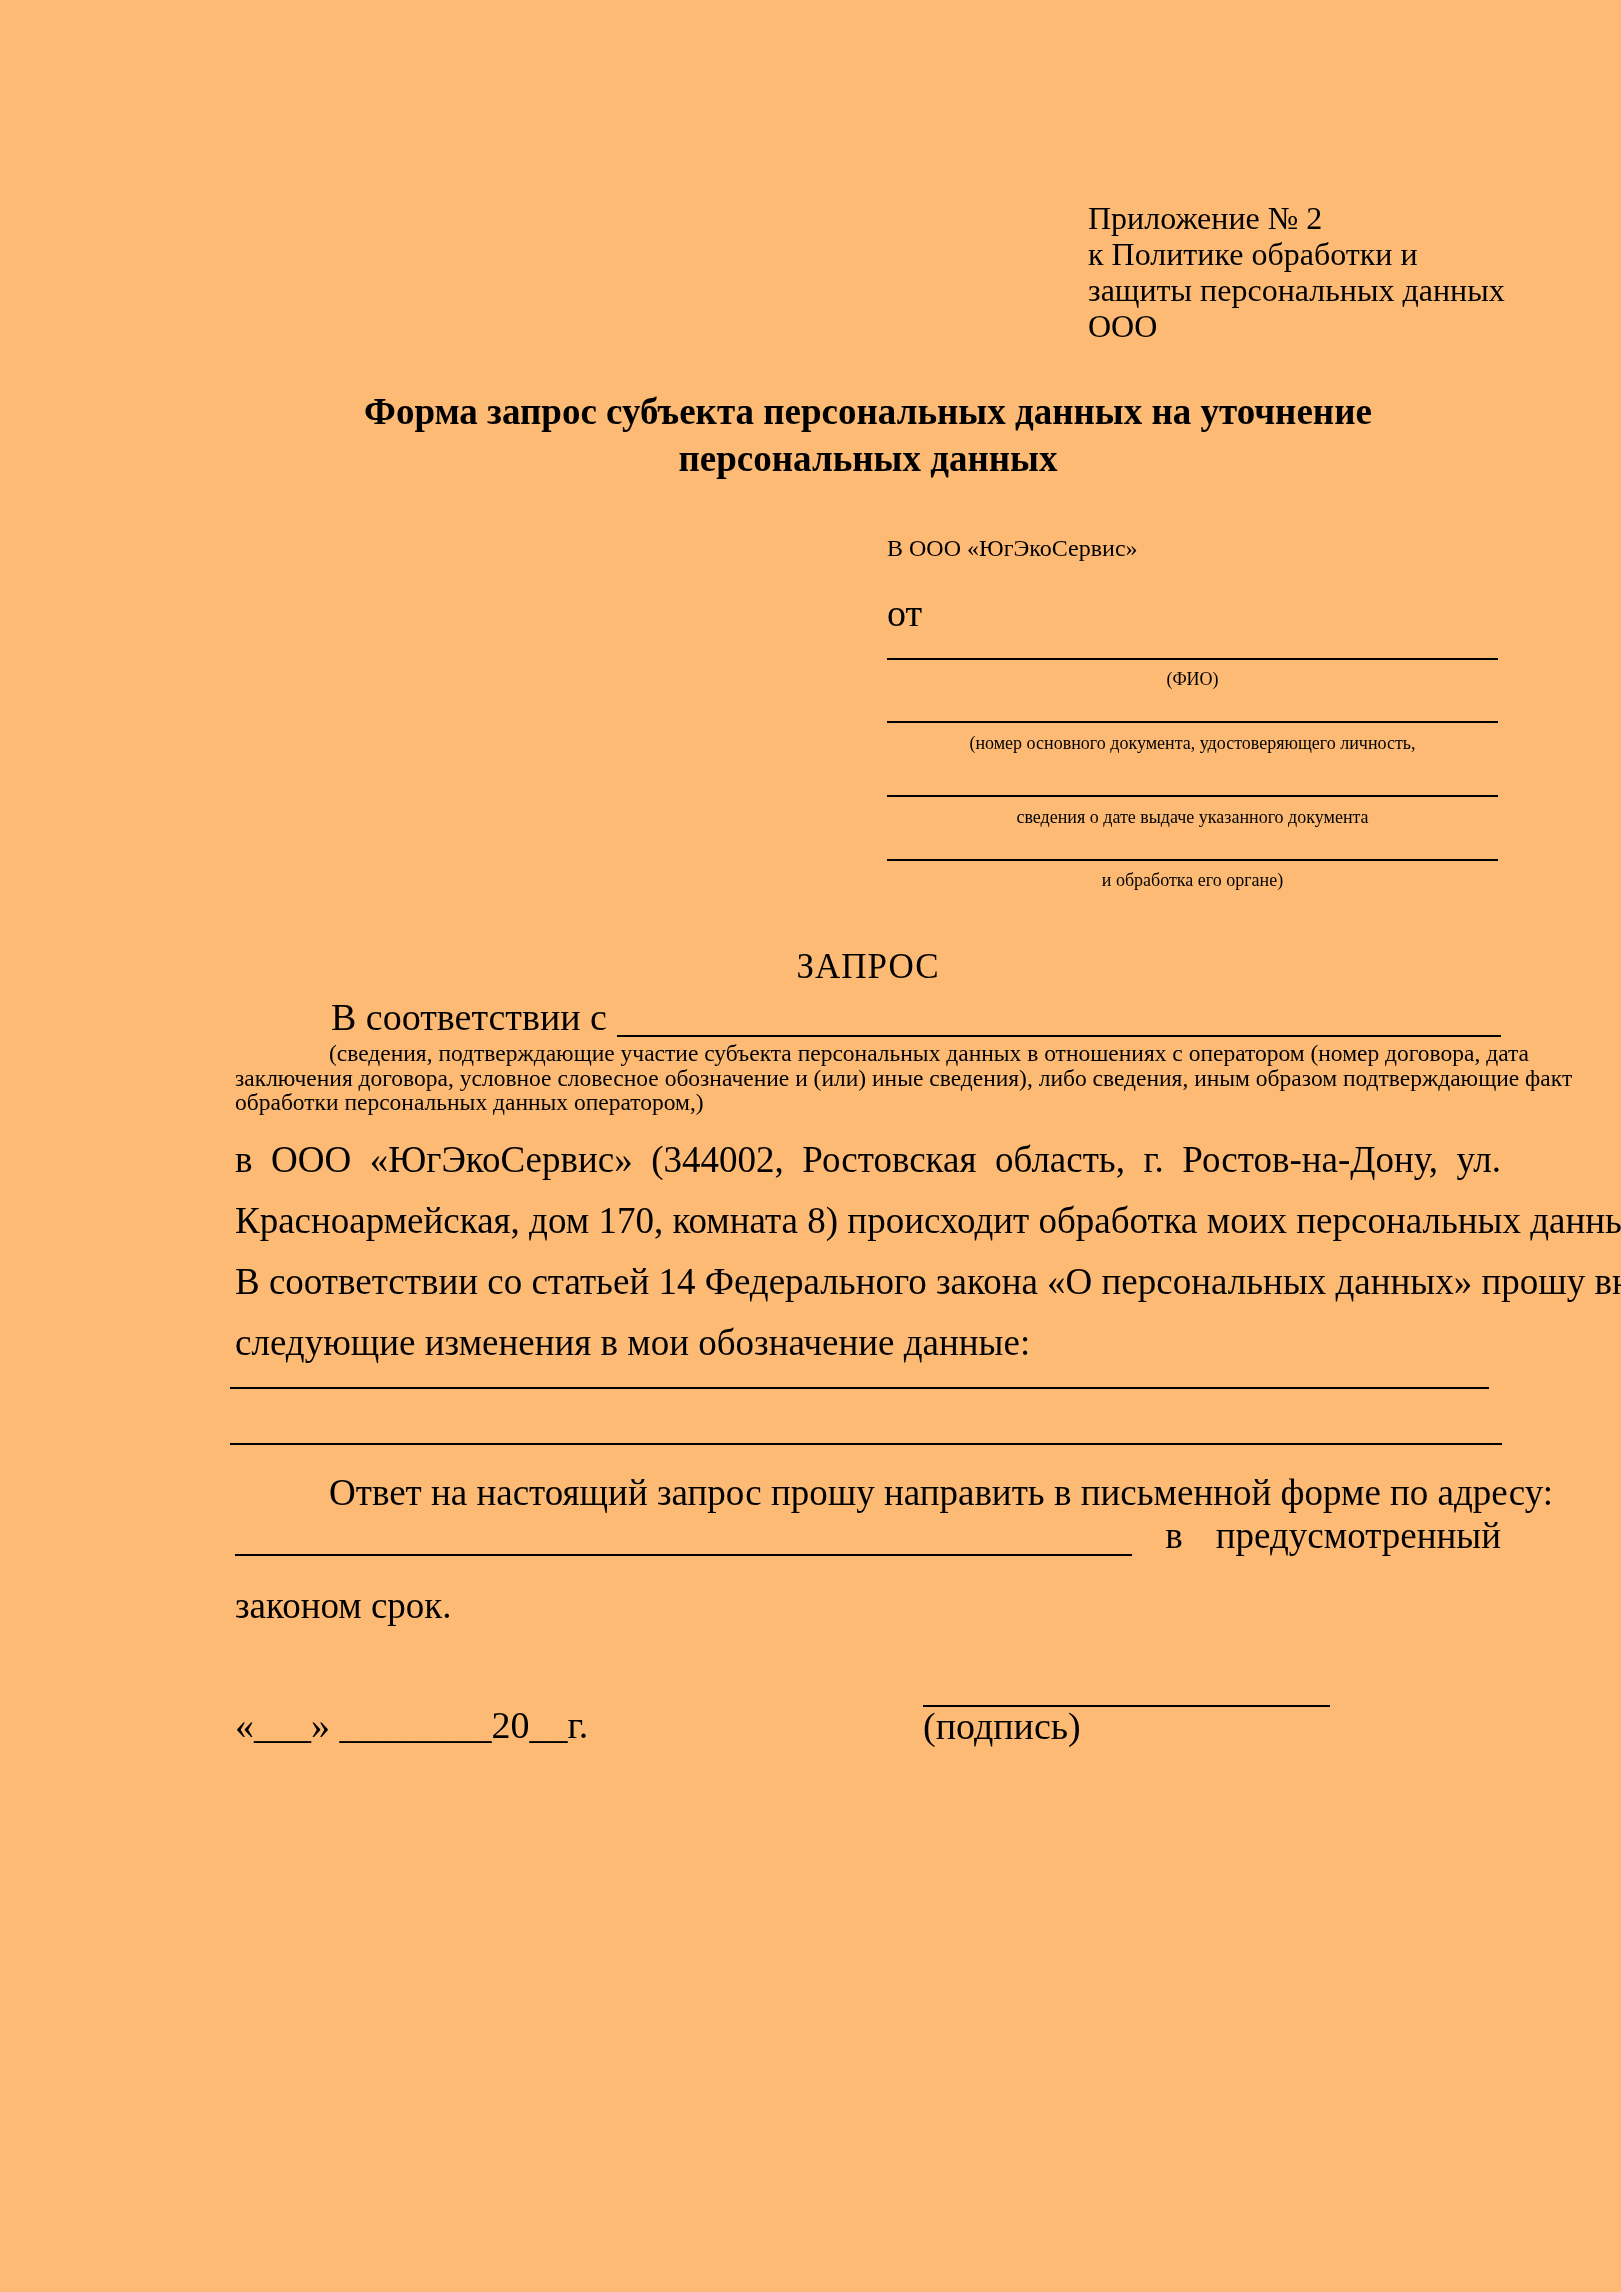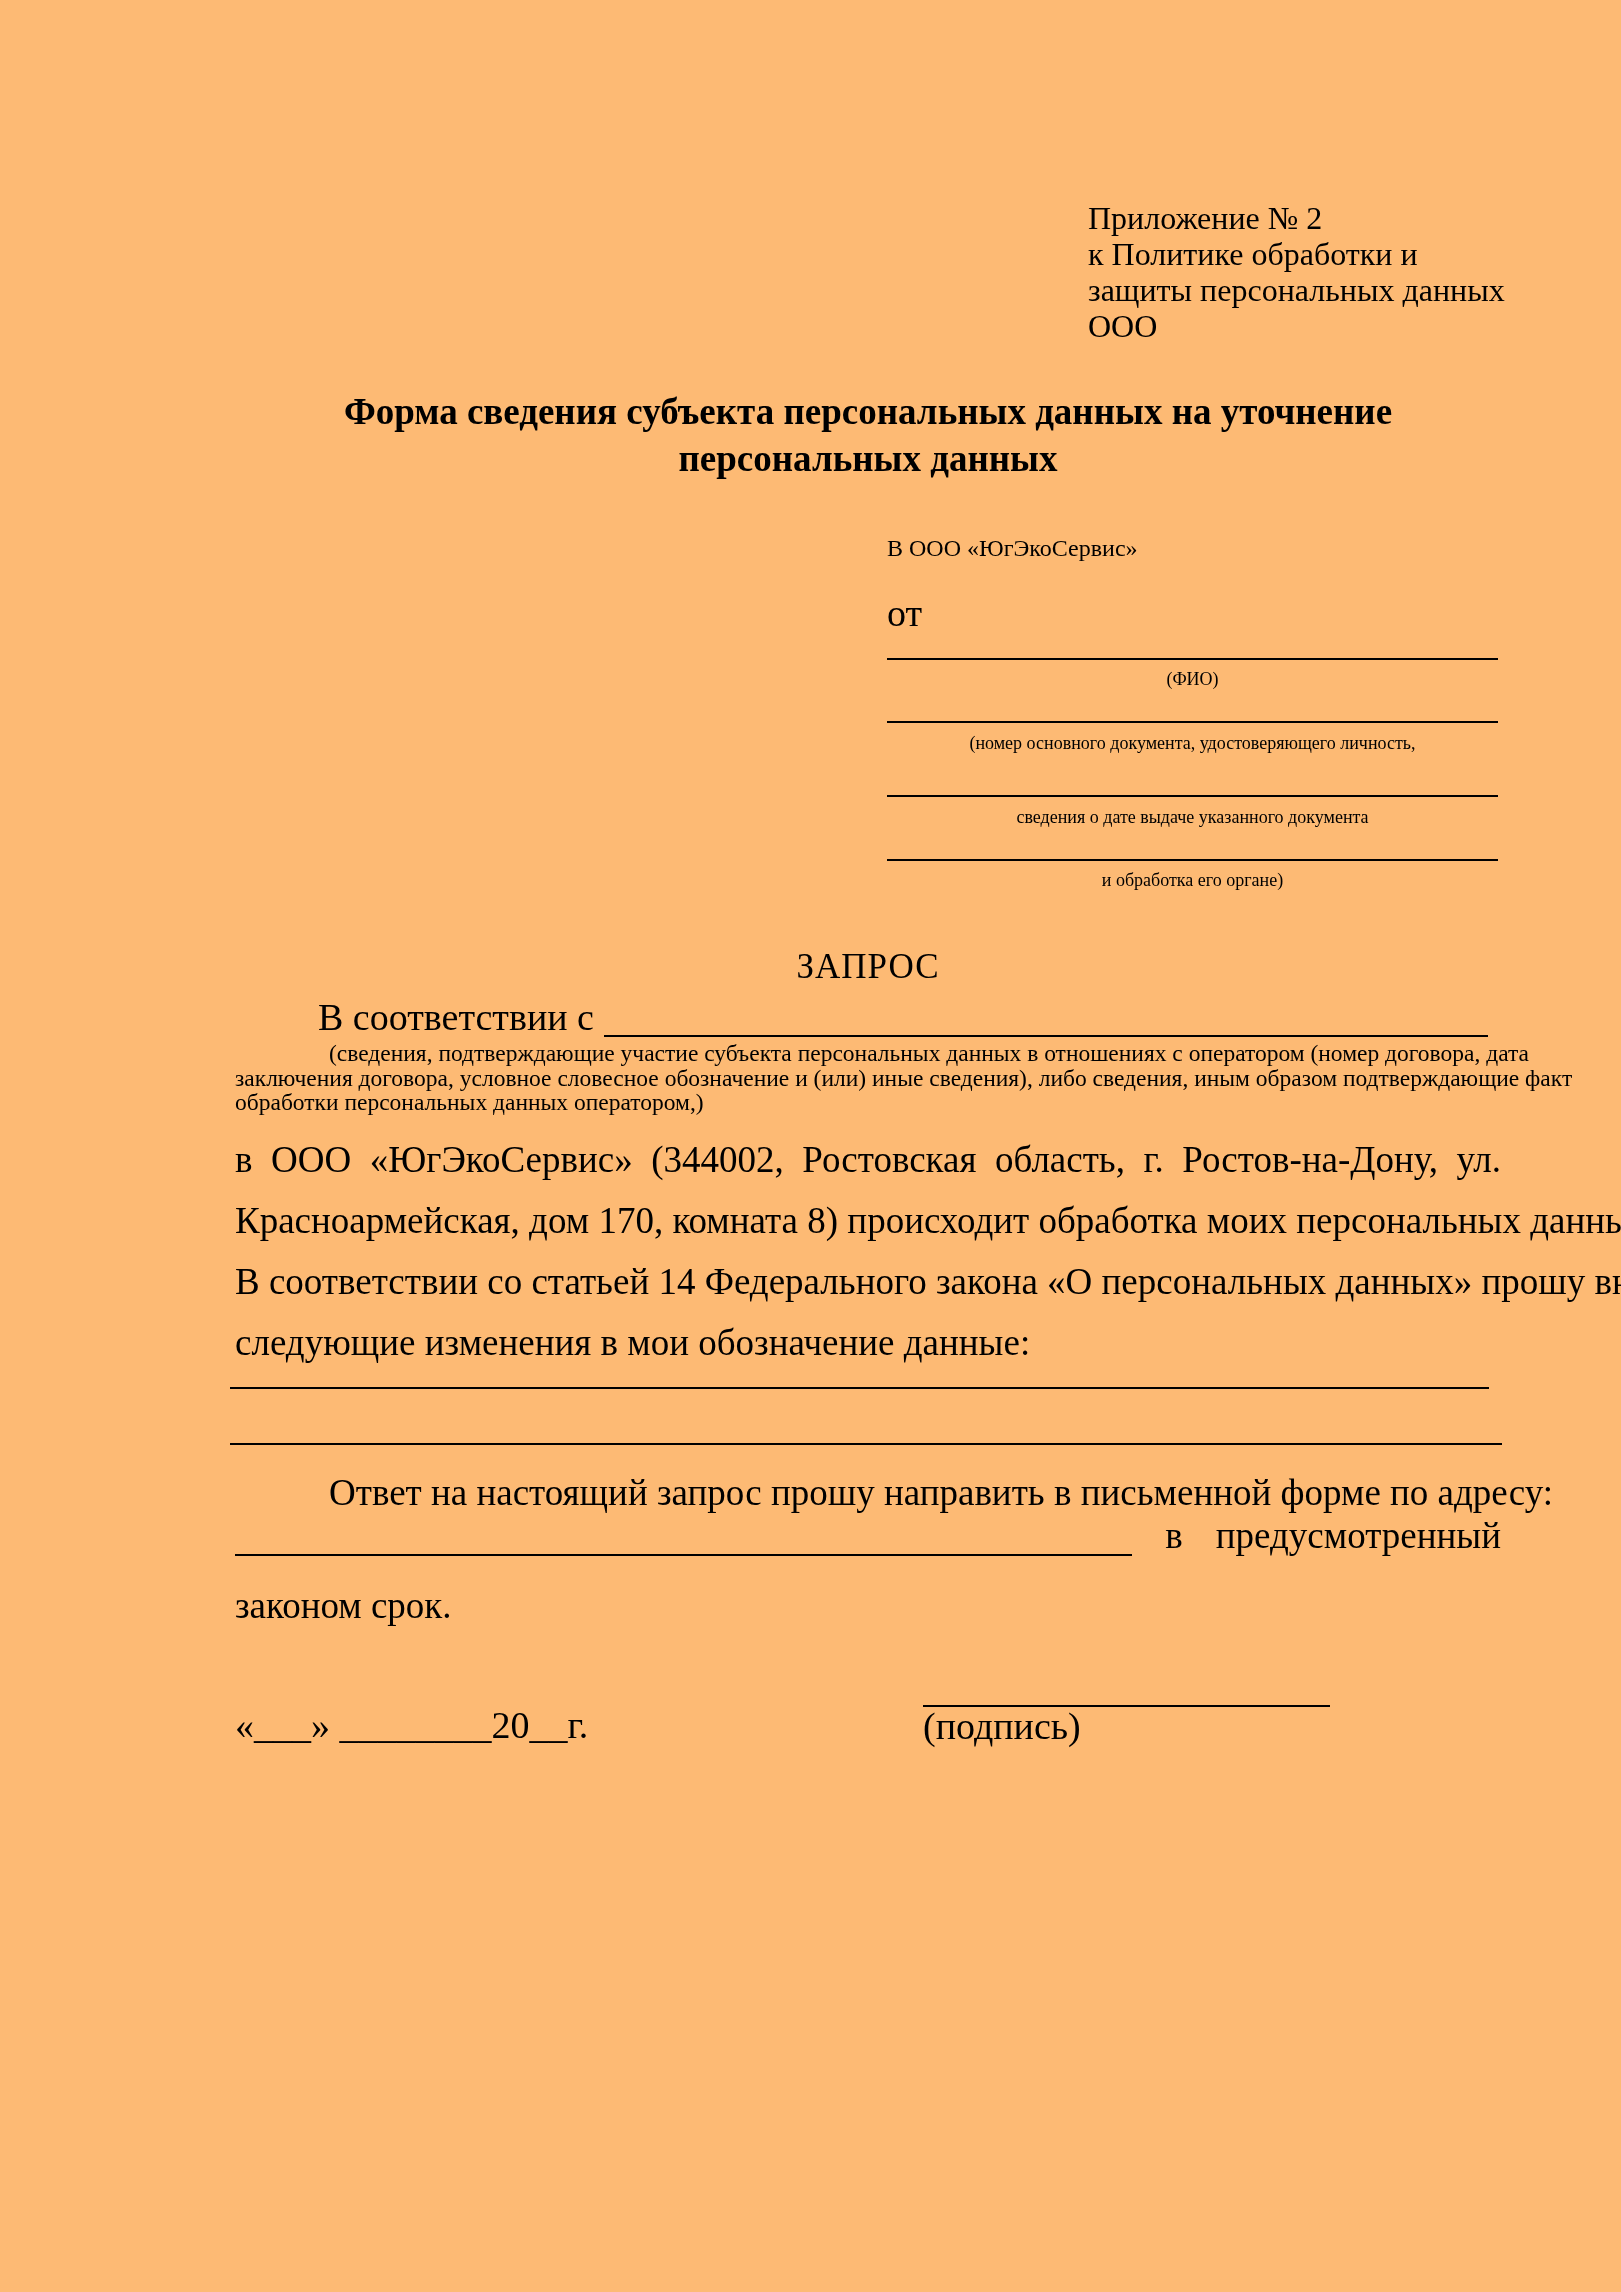--- a/index.html
+++ b/index.html
@@ -17,21 +17,21 @@
   
   .doc-title{left:235px;top:388px;width:1266px;text-align:center;font-weight:bold;font-size:37px;line-height:47px;}
   
   .addr-to{left:887px;top:535px;font-size:24px;white-space:nowrap;}
   .addr-from{left:887px;top:591px;font-size:38px;}
   .blank{position:absolute;height:0;border-top:2.9px solid #000;}
   .cap{position:absolute;left:887px;width:611px;text-align:center;font-size:18px;line-height:29px;white-space:nowrap;}
   
   .req-heading{left:235px;top:947px;width:1266px;text-align:center;font-size:35px;letter-spacing:1px;}
   
-  .accordance{left:222px;top:998px;width:1266px;height:39px;display:flex;align-items:stretch;font-size:38px;}
+  .accordance{left:235px;top:998px;width:1266px;height:39px;display:flex;align-items:stretch;font-size:38px;}
   .accordance .lead{margin-left:96px;line-height:39px;white-space:nowrap;}
   .accordance .fill{flex:1;margin-left:9.8px;border-bottom:2.9px solid #000;}
   
   .note{left:235px;top:1041px;width:1266px;font-size:23.5px;line-height:24.5px;font-family:Liberation Serif, serif;}
   .note .nline{white-space:nowrap;text-align:justify;text-align-last:justify;}
   .note .nline.first{text-indent:94px;}
   .note .nline.last{text-align:left;text-align-last:left;}
   
   .bodypar{left:235px;top:1129px;width:1266px;font-size:37px;line-height:61px;}
   .bodypar .bline{white-space:nowrap;text-align:justify;text-align-last:justify;}
@@ -54,21 +54,21 @@
 <div class="page">
 
   <div class="abs header-note">
     <div>Приложение № 2</div>
     <div>к Политике обработки и</div>
     <div>защиты персональных данных</div>
     <div>ООО</div>
   </div>
 
   <div class="abs doc-title">
-    <div>Форма сведения субъекта персональных данных на уточнение</div>
+    <div>Форма запрос субъекта персональных данных на уточнение</div>
     <div>персональных данных</div>
   </div>
 
   <div class="abs addr-to">В ООО «ЮгЭкоСервис»</div>
   <div class="abs addr-from">от</div>
 
   <div class="blank" style="left:887px;top:658px;width:611px;"></div>
   <div class="cap" style="top:665px;">(ФИО)</div>
 
   <div class="blank" style="left:887px;top:721px;width:611px;"></div>

